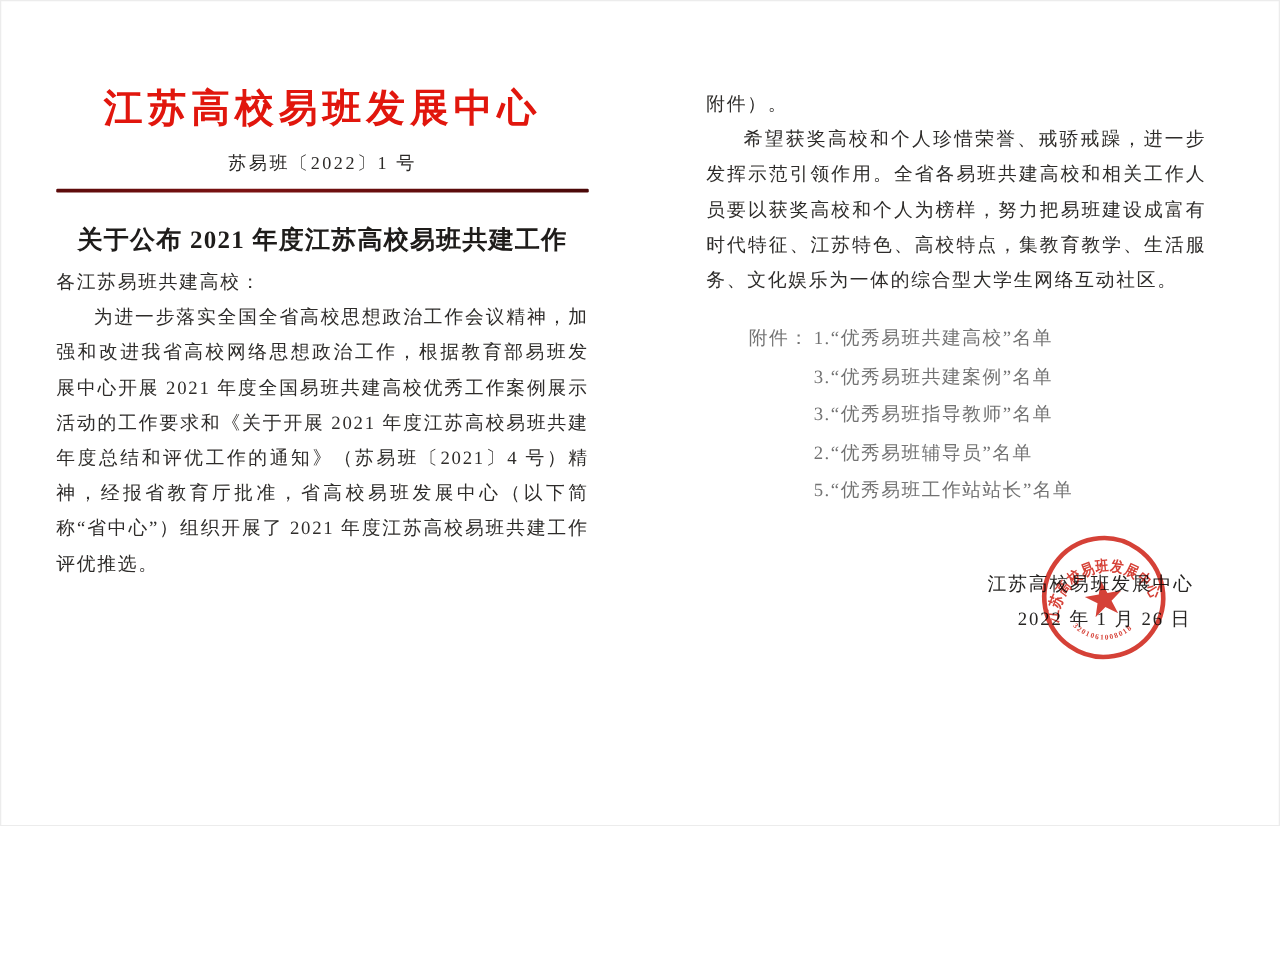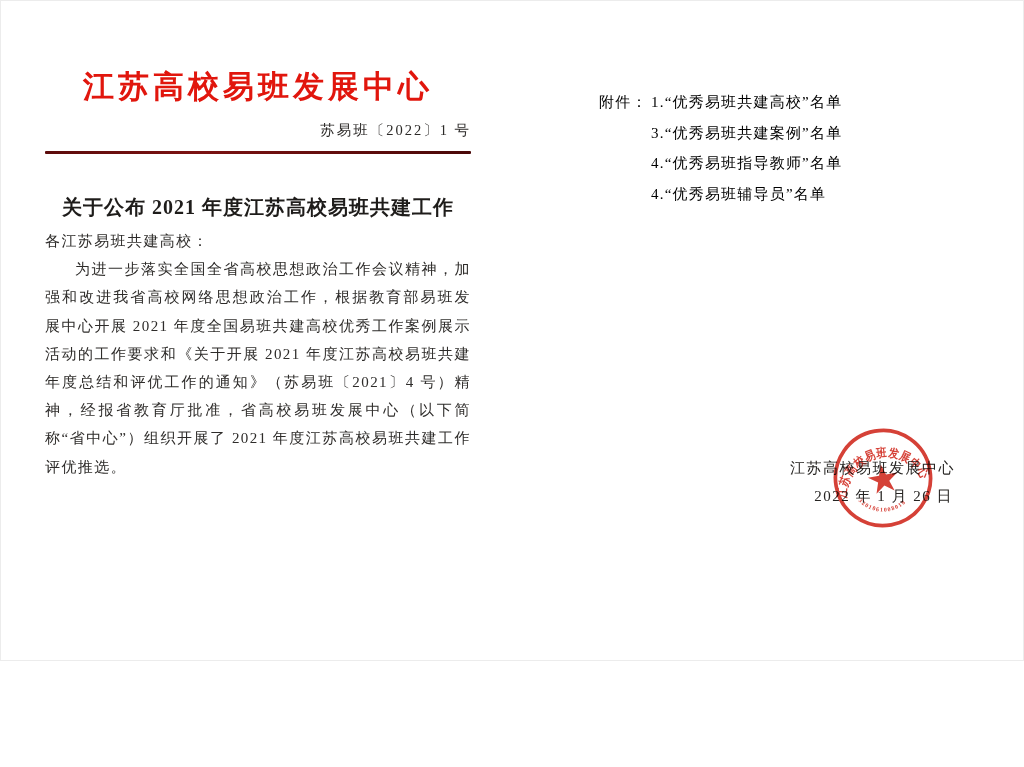--- a/index.html
+++ b/index.html
@@ -27,34 +27,34 @@
   .letterhead {
     text-align: center;
     font-size: 31px;
     font-weight: bold;
     letter-spacing: 4px;
     color: #e1160d;
     line-height: 34px;
     white-space: nowrap;
   }
   .doc-number {
-    text-align: right;
+    text-align: center;
     font-size: 14.5px;
     letter-spacing: 2px;
     color: #2b2927;
     margin-top: 17px;
   }
   .divider {
     height: 3px;
     background: linear-gradient(to right, #5c0b0b, #7c1212 35%, #4a0808);
     margin-top: 11px;
     border-radius: 1px;
   }
   .doc-title {
-    margin-top: 34px;
+    margin-top: 19px;
     text-align: center;
     font-size: 20px;
     font-weight: bold;
     color: #1e1c1a;
     line-height: 39px;
     letter-spacing: 1px;
   }
   .body-text {
     font-size: 15px;
     line-height: 28.2px;
@@ -74,21 +74,21 @@
     position: absolute;
     left: 565px;
     top: 70px;
     width: 400px;
     height: 640px;
   }
   .attachments {
     margin-top: 17px;
     font-size: 15px;
     letter-spacing: 1.2px;
-    color: #000000;
+    color: #737373;
   }
   .attach-row {
     display: flex;
     line-height: 30.5px;
   }
   .attach-label {
     width: 86px;
     padding-left: 34px;
     box-sizing: border-box;
     flex: none;
@@ -142,40 +142,45 @@
     </div>
 
     <div class="body-text">
       <p class="no-indent">各江苏易班共建高校：</p>
       <p>为进一步落实全国全省高校思想政治工作会议精神，加强和改进我省高校网络思想政治工作，根据教育部易班发展中心开展 2021 年度全国易班共建高校优秀工作案例展示活动的工作要求和《关于开展 2021 年度江苏高校易班共建年度总结和评优工作的通知》（苏易班〔2021〕4 号）精神，经报省教育厅批准，省高校易班发展中心（以下简称“省中心”）组织开展了 2021 年度江苏高校易班共建工作评优推选。</p>
     </div>
   </div>
 
   <div class="col-right">
 
+    <div class="body-text" style="margin-top:0;">
+      <p class="no-indent">附件）。</p>
+      <p>希望获奖高校和个人珍惜荣誉、戒骄戒躁，进一步发挥示范引领作用。全省各易班共建高校和相关工作人员要以获奖高校和个人为榜样，努力把易班建设成富有时代特征、江苏特色、高校特点，集教育教学、生活服务、文化娱乐为一体的综合型大学生网络互动社区。</p>
+    </div>
 
     <div class="attachments">
       <div class="attach-row">
         <span class="attach-label">附件：</span>
         <span class="attach-item">1.“优秀易班共建高校”名单</span>
       </div>
       <div class="attach-row">
         <span class="attach-label"></span>
         <span class="attach-item">3.“优秀易班共建案例”名单</span>
       </div>
       <div class="attach-row">
         <span class="attach-label"></span>
-        <span class="attach-item">4.“优秀易班指导教师”名单</span>
-      </div>
-      <div class="attach-row">
-        <span class="attach-label"></span>
-        <span class="attach-item">4.“优秀易班辅导员”名单</span>
-      </div>
-      <div class="attach-row">
-        <span class="attach-label"></span>
+        <span class="attach-item">3.“优秀易班指导教师”名单</span>
+      </div>
+      <div class="attach-row">
+        <span class="attach-label"></span>
+        <span class="attach-item">2.“优秀易班辅导员”名单</span>
+      </div>
+      <div class="attach-row">
+        <span class="attach-label"></span>
+        <span class="attach-item">5.“优秀易班工作站站长”名单</span>
       </div>
     </div>
 
     <div class="signature">
       <div>江苏高校易班发展中心</div>
       <div class="sig-date">2022 年 1 月 26 日</div>
     </div>
 
     <svg class="seal" viewBox="0 0 140 140">
       <circle cx="70" cy="70" r="64" fill="none" stroke="#d0261b" stroke-width="5"></circle>

